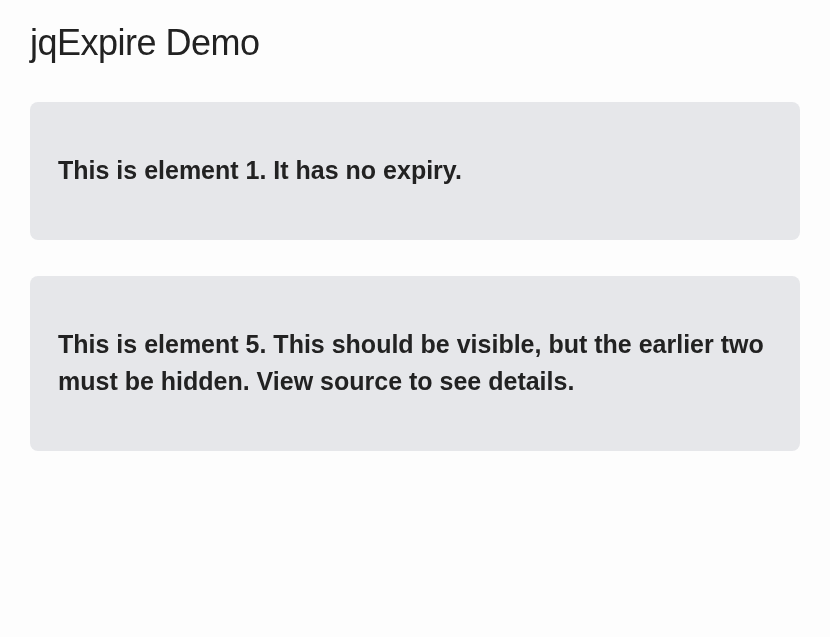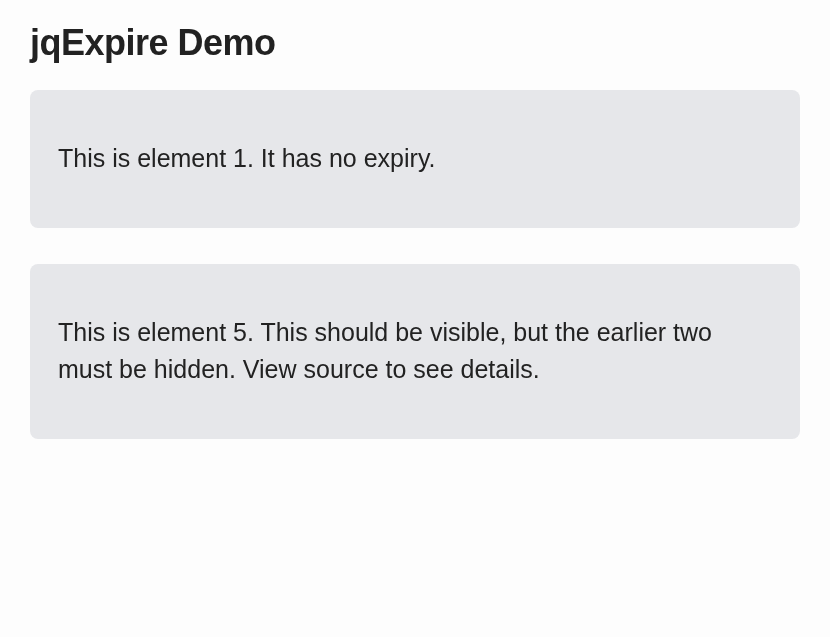--- a/index.html
+++ b/index.html
@@ -12,38 +12,38 @@
       font-family: -apple-system, BlinkMacSystemFont, "Segoe UI", Helvetica, Arial, sans-serif;
       background: #fdfdfd;
       width: 830px;
       height: 637px;
       padding: 22px 30px;
       color: #222;
     }
 
     .page-title {
       font-size: 36px;
-      font-weight: 700;
+      font-weight: 400;
       color: #222;
-      margin-bottom: 26px;
+      margin-bottom: 38px;
       letter-spacing: -0.5px;
     }
 
     .card {
       background: #e6e7ea;
       border-radius: 8px;
       padding: 50px 28px;
       margin-bottom: 36px;
     }
 
     .card-text {
       font-size: 25px;
       line-height: 1.5;
       color: #222;
-      font-weight: 400;
+      font-weight: 700;
     }
   </style>
 </head>
 <body>
 
 <h1 class="page-title">jqExpire Demo</h1>
 
 <div class="card">
   <p class="card-text">This is element 1. It has no expiry.</p>
 </div>

